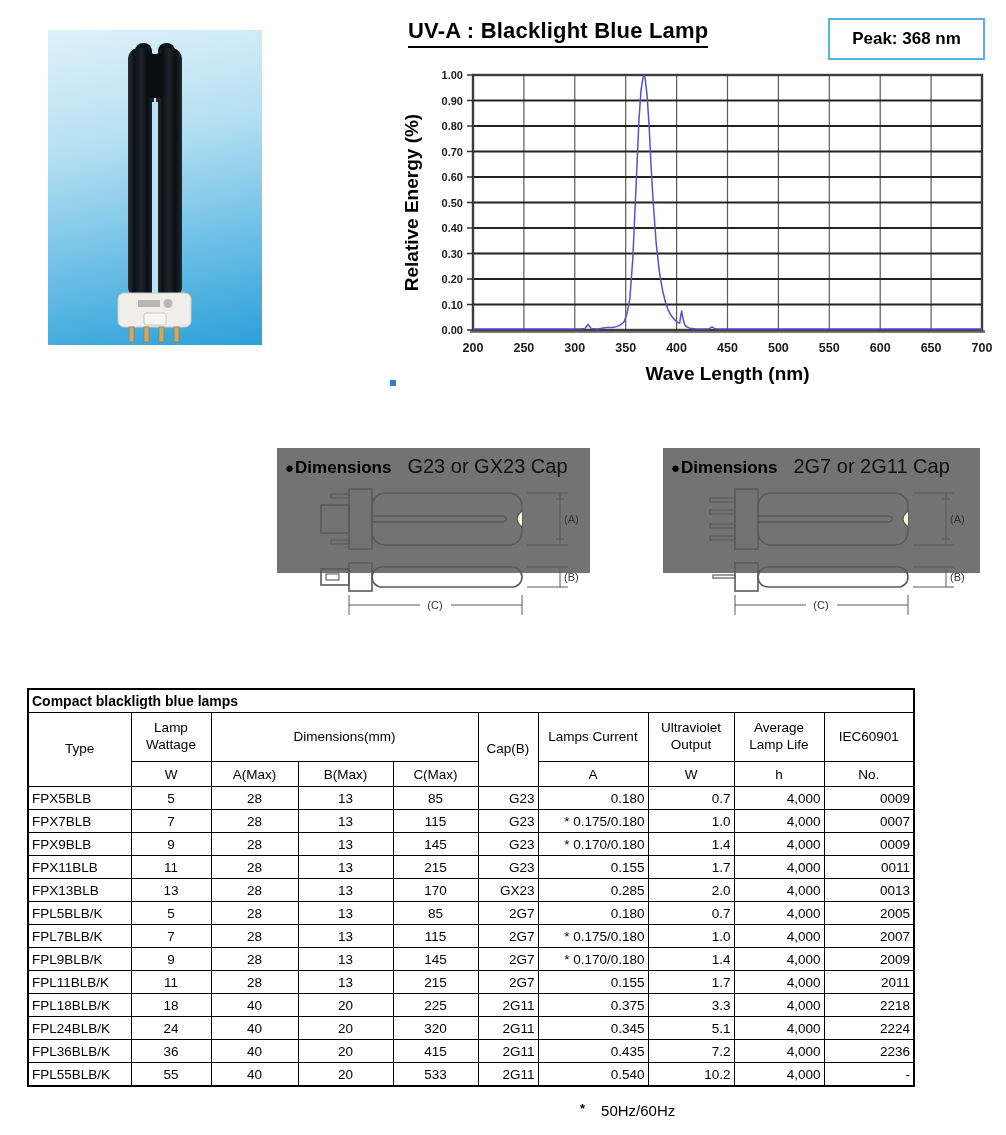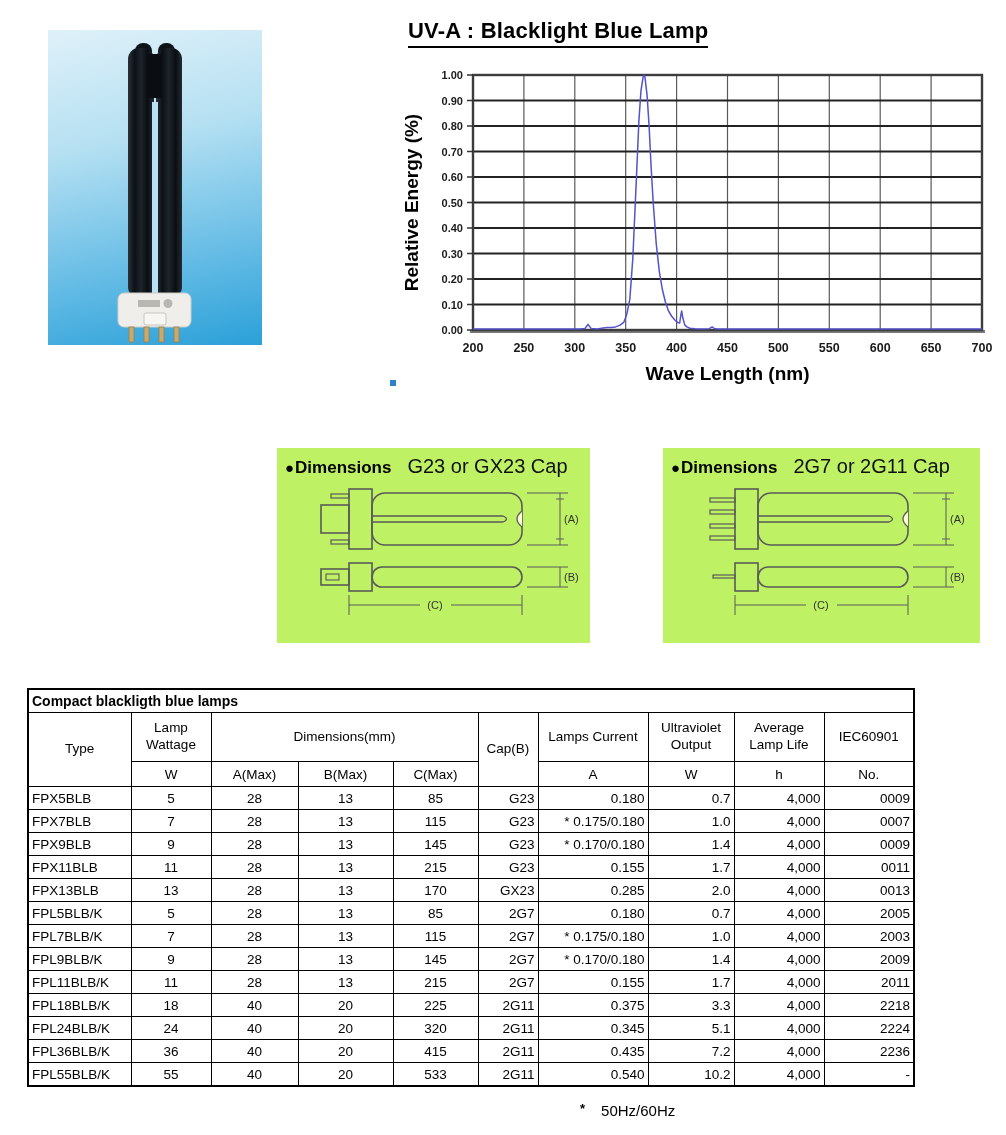--- a/index.html
+++ b/index.html
@@ -19,21 +19,21 @@
 
   
   .chart{position:absolute;left:400px;top:60px;}
   .chart text.tick{font-family:"Liberation Sans",sans-serif;font-size:11px;font-weight:bold;fill:#1a1a1a;}
   .chart text.xtick{font-size:12.5px;}
   .chart text.axis-label{font-family:"Liberation Sans",sans-serif;font-size:19px;font-weight:bold;fill:#000;}
 
   .artifact{position:absolute;left:390px;top:380px;width:6px;height:6px;background:#2b82c4;}
 
   
-  .dim-panel{position:absolute;top:448px;height:195px;background:#bef264;}
+  .dim-panel{position:absolute;top:448px;height:125px;background:#737373;}
   #panel1{left:277px;width:313px;}
   #panel2{left:663px;width:317px;}
   .dim-head{position:absolute;left:8px;top:7px;right:4px;display:flex;align-items:baseline;gap:16px;white-space:nowrap;}
   .dim-title{font-size:17px;font-weight:bold;}
   .dim-title .bullet{font-size:15px;margin-right:1px;}
   .cap-label{font-size:20px;color:#111;}
   .dim-svg{position:absolute;left:0;top:27px;}
   .dim-svg text{font-family:"Liberation Sans",sans-serif;font-size:11px;fill:#333;}
 
   
@@ -78,20 +78,21 @@
       <circle cx="120" cy="273.5" r="4.5" fill="#b9b7b2"></circle>
       <rect x="96" y="283" width="22" height="12" rx="2" fill="#f7f6f3" stroke="#c9c7c0" stroke-width="1"></rect>
       <rect x="81" y="297" width="5" height="15" fill="#c7aa6e" stroke="#97804e" stroke-width="0.8"></rect>
       <rect x="96" y="297" width="5" height="15" fill="#c7aa6e" stroke="#97804e" stroke-width="0.8"></rect>
       <rect x="111" y="297" width="5" height="15" fill="#c7aa6e" stroke="#97804e" stroke-width="0.8"></rect>
       <rect x="126" y="297" width="5" height="15" fill="#c7aa6e" stroke="#97804e" stroke-width="0.8"></rect>
     </svg>
   </div>
 
   <div class="title">UV-A : Blacklight Blue Lamp</div>
+  <div class="peak">Peak: 368 nm</div>
 
   <svg class="chart" width="606" height="335">
       <line x1="123.9" y1="15" x2="123.9" y2="270" stroke="#5a5a5a" stroke-width="1.2"></line>
       <line x1="174.8" y1="15" x2="174.8" y2="270" stroke="#5a5a5a" stroke-width="1.2"></line>
       <line x1="225.7" y1="15" x2="225.7" y2="270" stroke="#5a5a5a" stroke-width="1.2"></line>
       <line x1="276.6" y1="15" x2="276.6" y2="270" stroke="#5a5a5a" stroke-width="1.2"></line>
       <line x1="327.5" y1="15" x2="327.5" y2="270" stroke="#5a5a5a" stroke-width="1.2"></line>
       <line x1="378.4" y1="15" x2="378.4" y2="270" stroke="#5a5a5a" stroke-width="1.2"></line>
       <line x1="429.29999999999995" y1="15" x2="429.29999999999995" y2="270" stroke="#5a5a5a" stroke-width="1.2"></line>
       <line x1="480.20000000000005" y1="15" x2="480.20000000000005" y2="270" stroke="#5a5a5a" stroke-width="1.2"></line>
@@ -332,21 +333,21 @@
           <tr>
             <td class="a-l">FPL7BLB/K</td>
             <td class="a-c">7</td>
             <td class="a-c">28</td>
             <td class="a-c">13</td>
             <td class="a-c">115</td>
             <td class="a-r">2G7</td>
             <td class="a-r">* 0.175/0.180</td>
             <td class="a-r">1.0</td>
             <td class="a-r">4,000</td>
-            <td class="a-r">2003</td>
+            <td class="a-r">2007</td>
           </tr>
           <tr>
             <td class="a-l">FPL9BLB/K</td>
             <td class="a-c">9</td>
             <td class="a-c">28</td>
             <td class="a-c">13</td>
             <td class="a-c">145</td>
             <td class="a-r">2G7</td>
             <td class="a-r">* 0.170/0.180</td>
             <td class="a-r">1.4</td>

